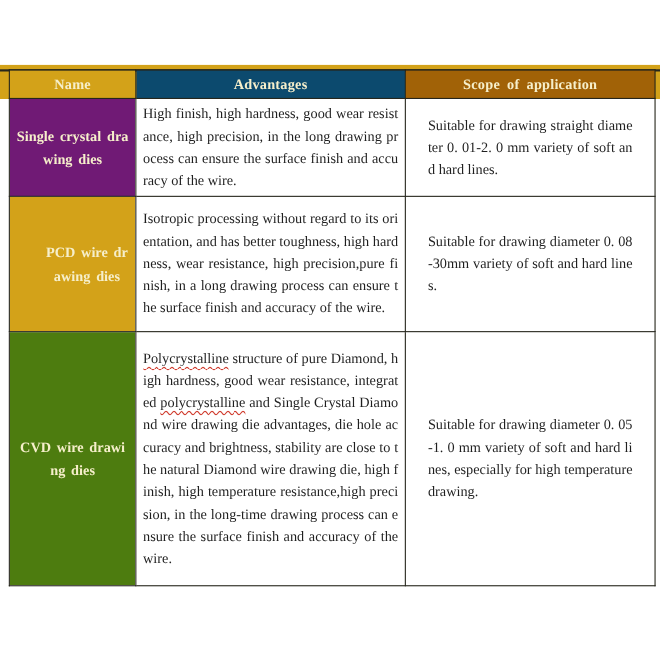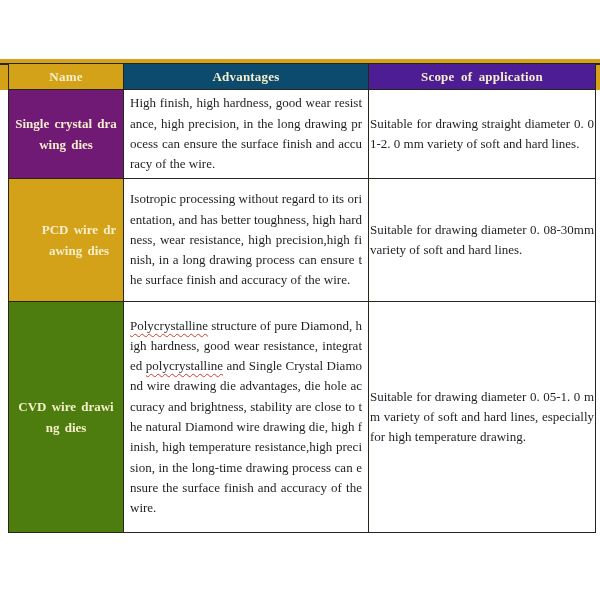--- a/index.html
+++ b/index.html
@@ -69,21 +69,21 @@
   td.body-cell {
     background: #ffffff;
     font-size: 13px;
     line-height: 20.3px;
     text-align: justify;
     text-justify: inter-word;
     word-break: break-all;
     padding: 2px 6px;
     color: #1f1f1f;
   }
-  td.scope-cell { padding: 2px 1px; }
+  td.scope-cell { padding: 2px 20px; }
   .misspelled {
     text-decoration: underline wavy #d03c2e 1px;
     text-decoration-skip-ink: none;
     text-underline-offset: 3px;
   }
 </style>
 </head>
 <body>
 
 <div class="header-band" style="background: rgb(211, 162, 25);"></div>
@@ -92,30 +92,30 @@
 <table class="doc-table">
   <colgroup>
     <col class="c-name">
       <col class="c-adv">
       <col class="c-scope">
   </colgroup>
   <tbody>
       <tr class="hdr">
     <th class="hdr-cell gold" style="background: rgb(211, 162, 25); color: rgb(246, 239, 203);">Name</th>
     <th class="hdr-cell gold" style="background: #0c4a6e; color: rgb(246, 239, 203);">Advantages</th>
-    <th class="hdr-cell gold" style="background: #4c1d95; color: rgb(246, 239, 203);">Scope of application</th>
+    <th class="hdr-cell gold" style="background: #a16207; color: rgb(246, 239, 203);">Scope of application</th>
   </tr>
   <tr class="r1">
     <td class="name-cell gold" style="background: #701a75; color: rgb(246, 239, 203);">Single crystal drawing dies</td>
     <td class="body-cell adv-cell"><span>High finish, high hardness, good wear resistance, high precision, in the long drawing process can ensure the surface finish and accuracy of the wire.</span></td>
     <td class="body-cell scope-cell">Suitable for drawing straight diameter 0. 01-2. 0 mm variety of soft and hard lines.</td>
   </tr>
   <tr class="r2">
     <td class="name-cell gold" style="background: rgb(211, 162, 25); color: rgb(246, 239, 203); padding-left: 32px;">PCD wire drawing dies</td>
-    <td class="body-cell adv-cell"><span>Isotropic processing without regard to its orientation, and has better toughness, high hardness, wear resistance, high precision,high finish, in a long drawing process can ensure the surface finish and accuracy of the wire.</span></td>
+    <td class="body-cell adv-cell"><span>Isotropic processing without regard to its orientation, and has better toughness, high hardness, wear resistance, high precision,pure finish, in a long drawing process can ensure the surface finish and accuracy of the wire.</span></td>
     <td class="body-cell scope-cell">Suitable for drawing diameter 0. 08-30mm variety of soft and hard lines.</td>
   </tr>
   <tr class="r3">
     <td class="name-cell gold" style="background: #4d7c0f; color: rgb(246, 239, 203);">CVD wire drawing dies</td>
     <td class="body-cell adv-cell"><span class="misspelled">Polycrystalline</span><span> structure of pure Diamond, high hardness, good wear resistance, integrated </span><span class="misspelled">polycrystalline</span><span> and Single Crystal Diamond wire drawing die advantages, die hole accuracy and brightness, stability are close to the natural Diamond wire drawing die, high finish, high temperature resistance,high precision, in the long-time drawing process can ensure the surface finish and accuracy of the wire.</span></td>
     <td class="body-cell scope-cell">Suitable for drawing diameter 0. 05-1. 0 mm variety of soft and hard lines, especially for high temperature drawing.</td>
   </tr>
 </tbody>
   </table>
 

